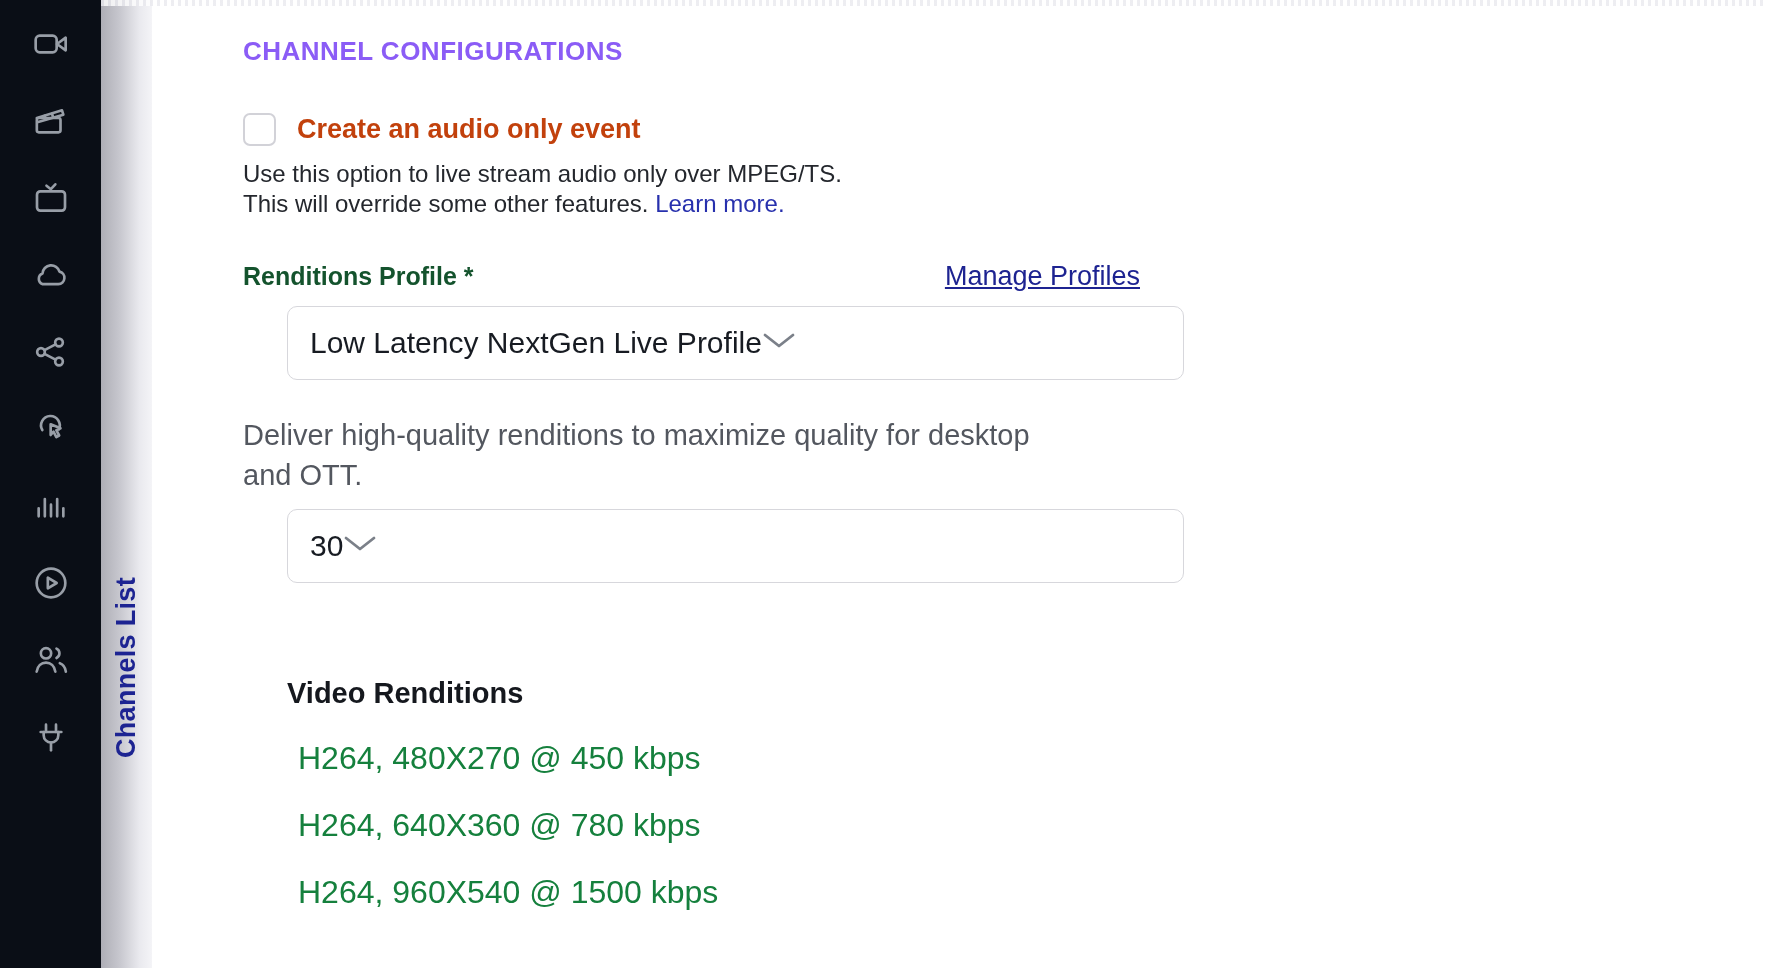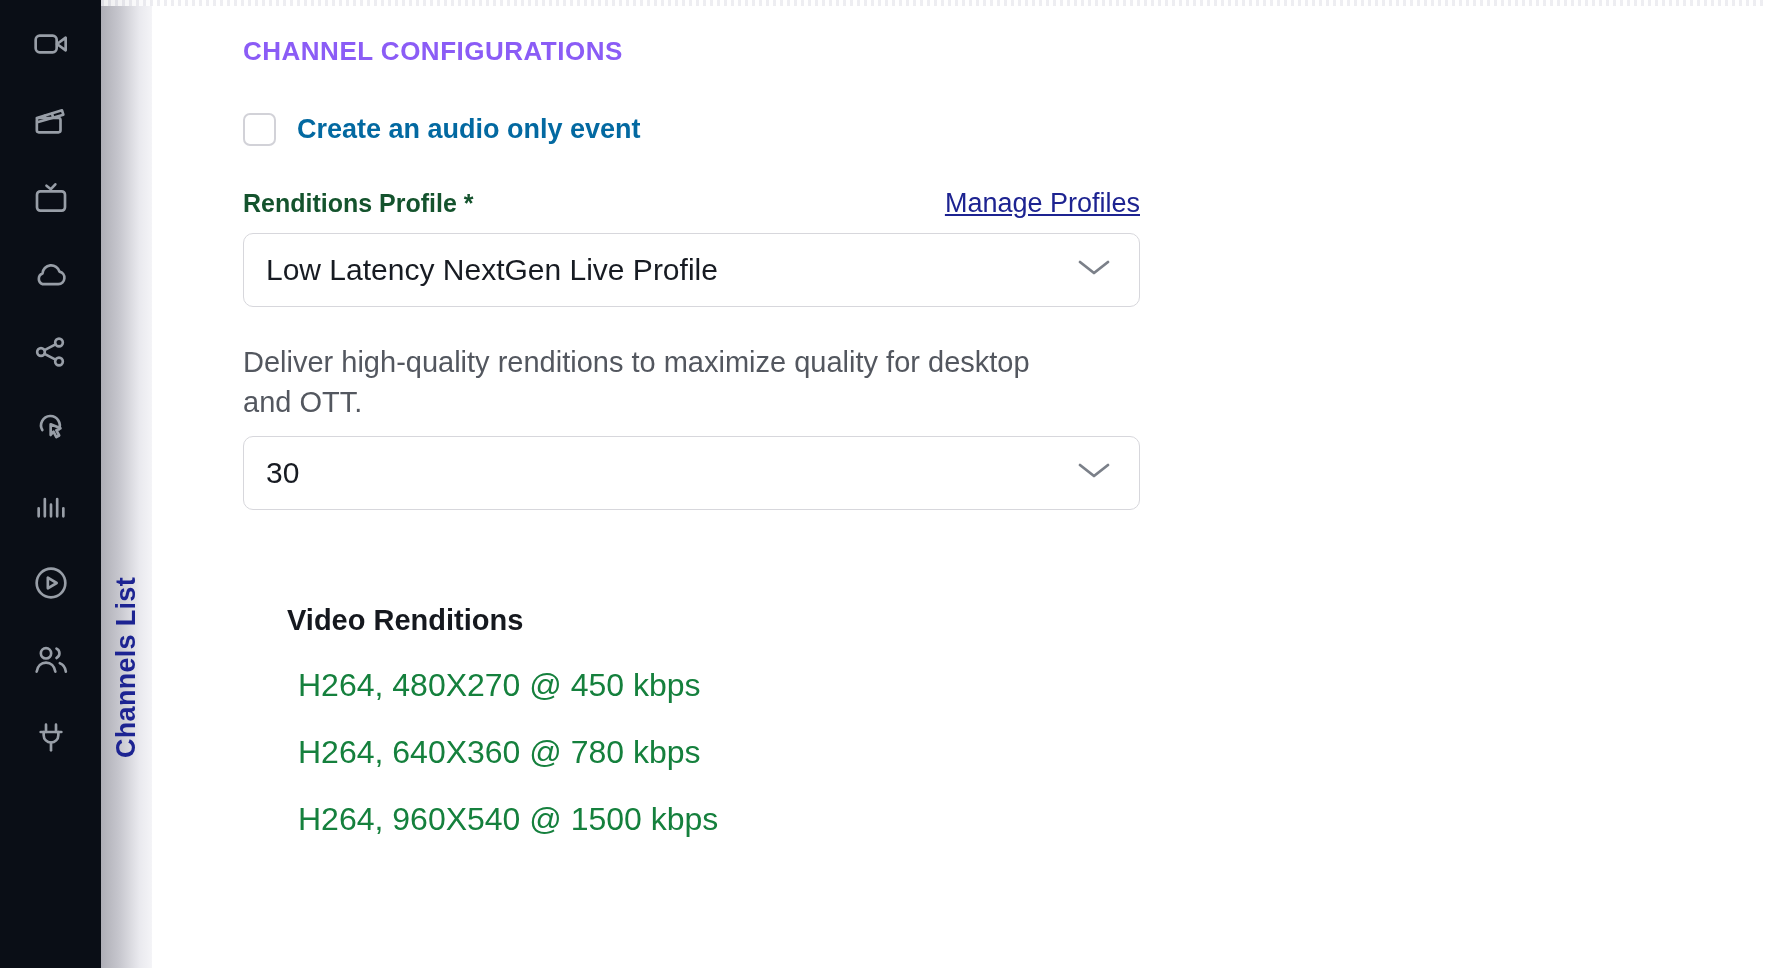--- a/index.html
+++ b/index.html
@@ -28,32 +28,32 @@
     background:repeating-linear-gradient(90deg,#e9e9ee 0 3px,#ffffff 3px 7px); opacity:.8; }
 
   
   .main { flex:1; height:968px; background:#ffffff; padding:36px 0 0 91px; overflow:hidden; }
 
   .page-title { font-size:26px; font-weight:700; letter-spacing:.5px; color:#8b5cf6; }
 
   .checkbox-row { margin-top:46px; display:flex; align-items:center; }
   .checkbox { width:33px; height:33px; border:2px solid #d2d2d8; border-radius:7px;
     background:#fff; cursor:pointer; flex:0 0 33px; }
-  .checkbox-label { margin-left:21px; font-size:27px; font-weight:700; color:#0369a1; cursor:pointer; }
+  .checkbox-label { margin-left:21px; font-size:27px; font-weight:700; color:#c2410c; cursor:pointer; }
 
   .audio-desc { margin-top:13px; font-size:24px; line-height:30px; color:#24272d; }
   .link { color:#2730ad; cursor:pointer; text-decoration:none; }
 
   .field-header { width:897px; margin-top:42px; display:flex; justify-content:space-between; align-items:baseline; }
   .field-label { font-size:25px; font-weight:700; color:#14532d; }
   .manage-link { font-size:27px; font-weight:500; color:#1d2391; cursor:pointer; }
 
   .select { width:897px; height:74px; margin-top:14px; border:1.5px solid #d7d7dc; border-radius:10px;
-    background:#fff; display:flex; align-items:center; justify-content:space-between;
-    padding:0 28px 0 22px; cursor:pointer; }
+    background:#fff; display:flex; align-items:center; 
+    padding:0 28px 0 22px; cursor:pointer;margin-left:44px; }
   .select-value { font-size:30px; color:#171b22; }
   .select svg { stroke:#7b8089; fill:none; stroke-width:2.8; stroke-linecap:round; stroke-linejoin:round; }
 
   .helper { margin-top:35px; width:960px; font-size:29px; line-height:40px; color:#53575f; }
 
   .frame-label { margin-top:56px; }
 
   .renditions { margin-top:94px; margin-left:44px; }
   .renditions-title { font-size:29px; font-weight:700; color:#15181e; }
   .rendition-list { list-style:none; margin-top:2px; margin-left:11px; }
@@ -158,20 +158,25 @@
 
   <main class="main">
 
     <h1 class="page-title">CHANNEL CONFIGURATIONS</h1>
 
     <div class="checkbox-row">
       <div class="checkbox" role="checkbox" aria-checked="false"></div>
       <label class="checkbox-label">Create an audio only event</label>
     </div>
 
+    <p class="audio-desc">
+      <span>Use this option to live stream audio only over MPEG/TS.</span><br>
+      <span>This will override some other features.</span>
+      <a class="link" href="#">Learn more.</a>
+    </p>
 
     <div class="field-header">
       <span class="field-label">Renditions Profile *</span>
       <a class="manage-link" href="#">Manage Profiles</a>
     </div>
 
     <div class="select" role="combobox">
       <span class="select-value">Low Latency NextGen Live Profile</span>
       <span>
         <svg width="34" height="18" viewBox="0 0 34 18">

